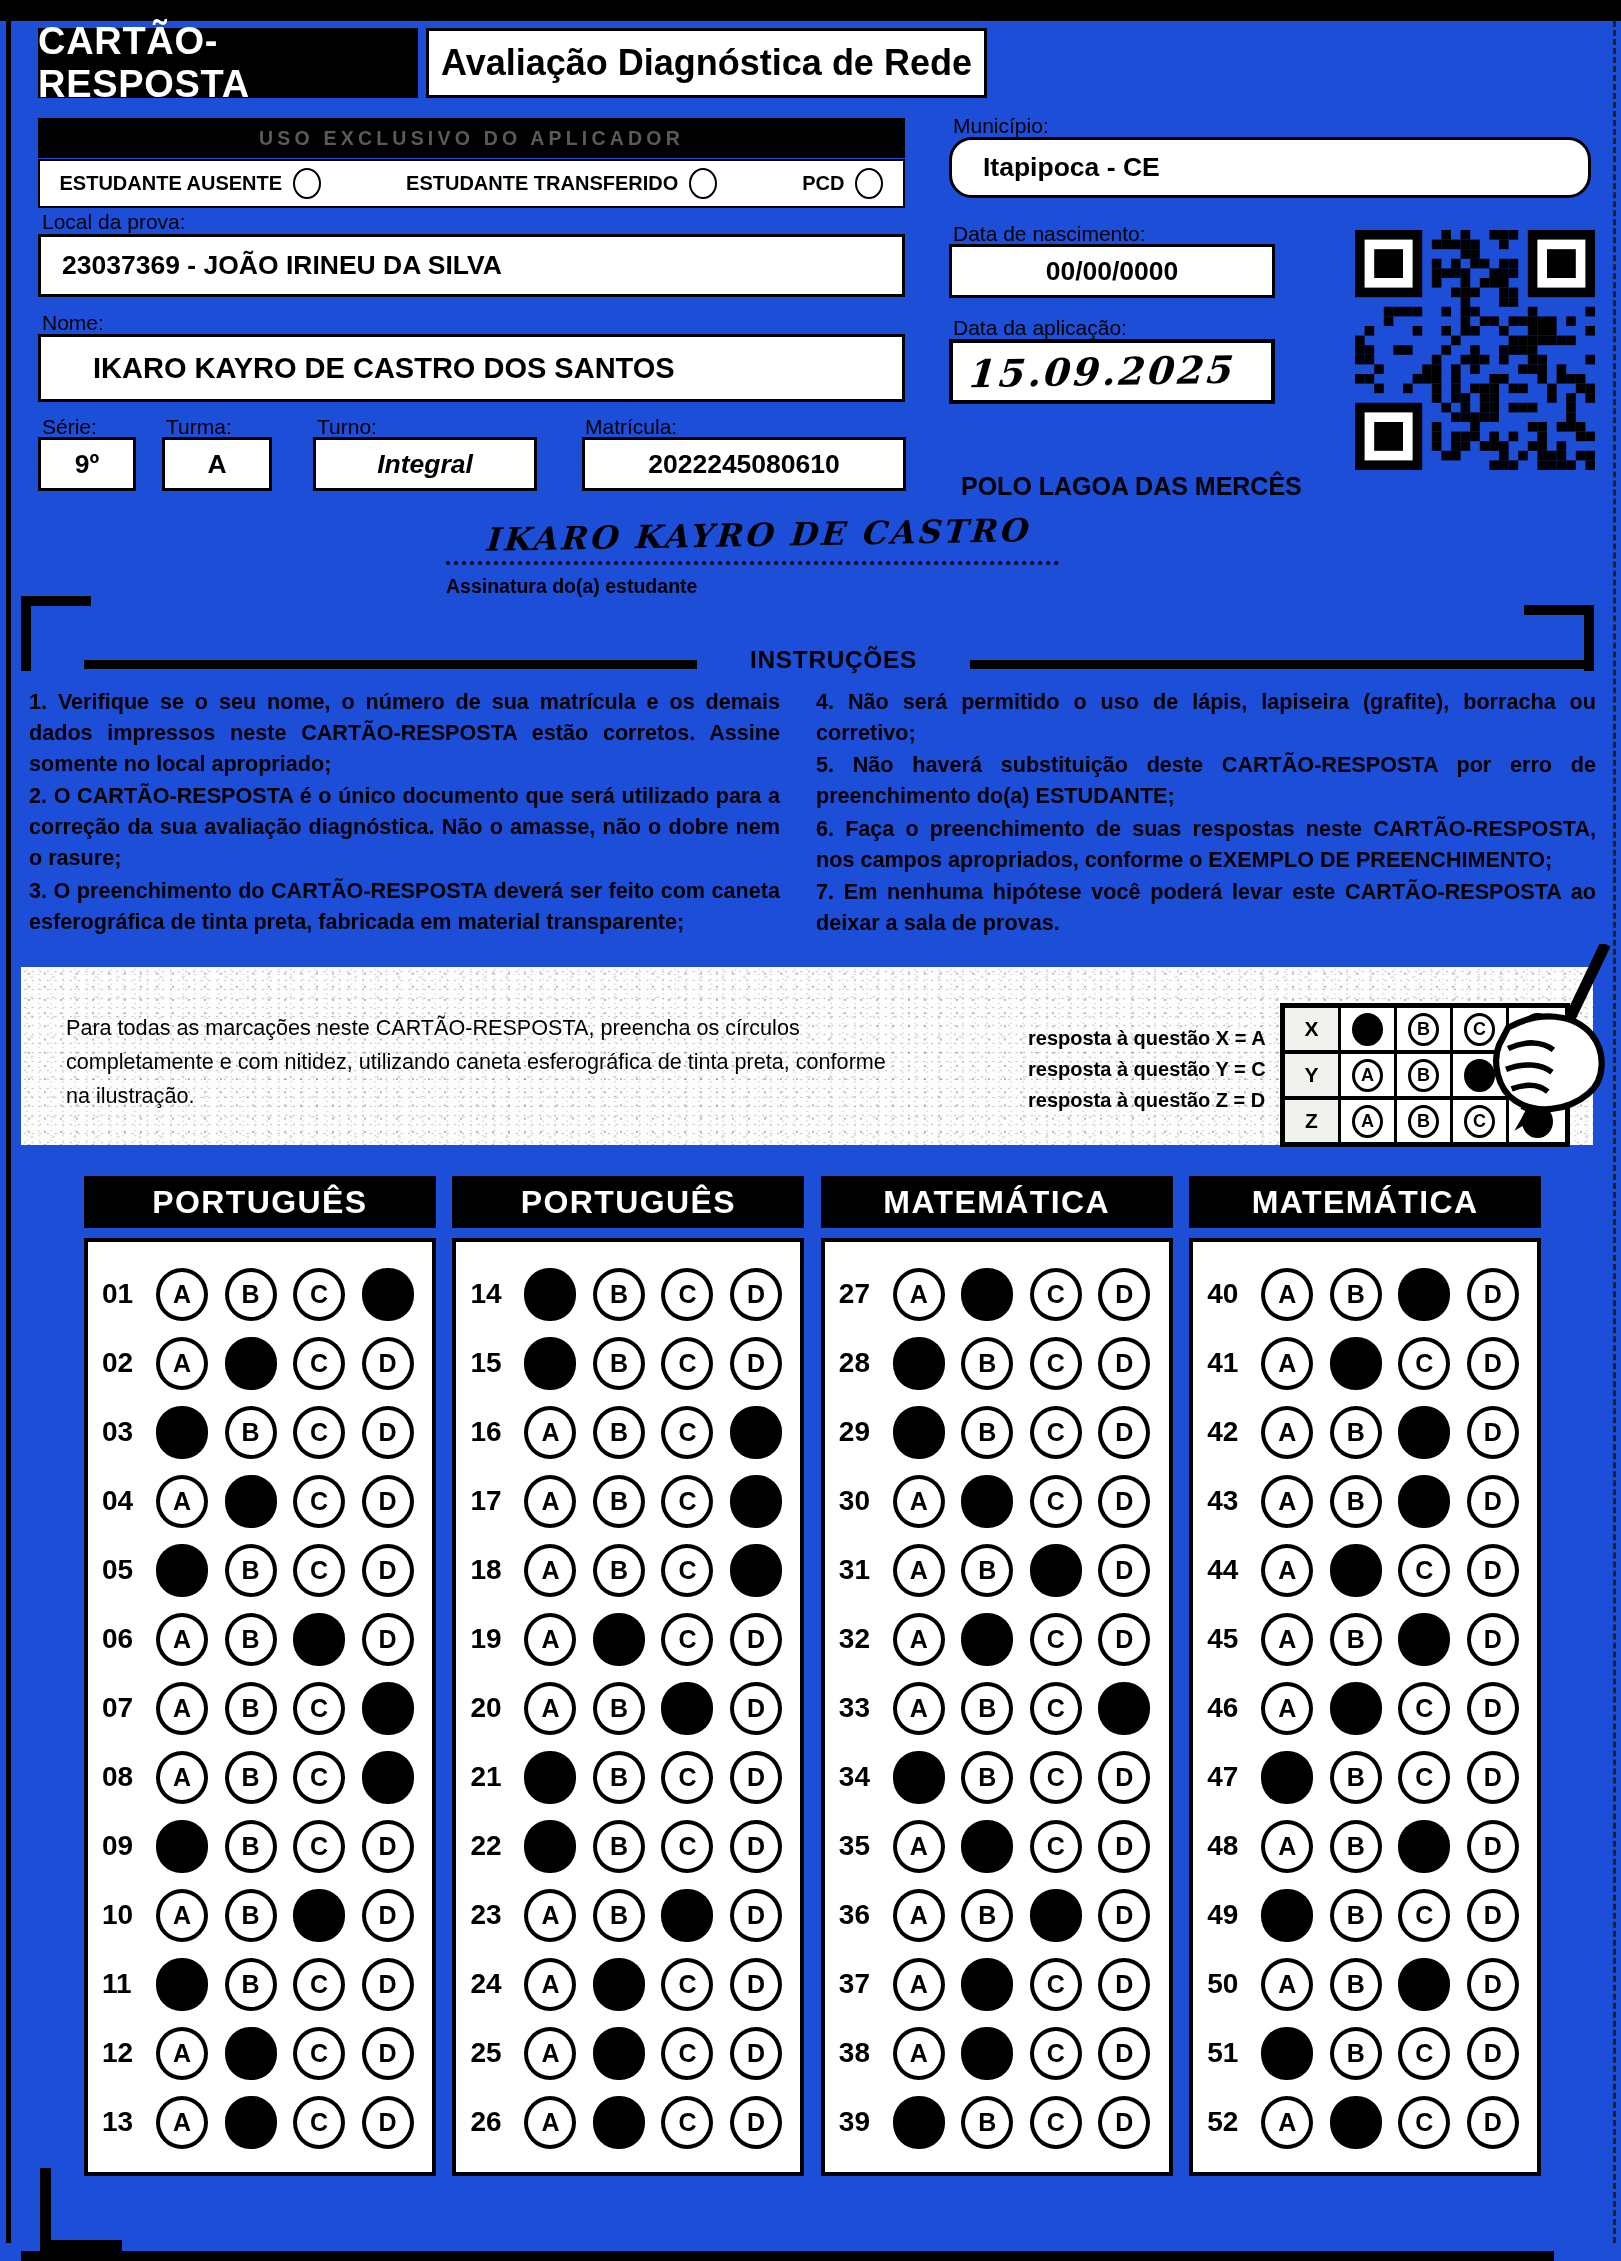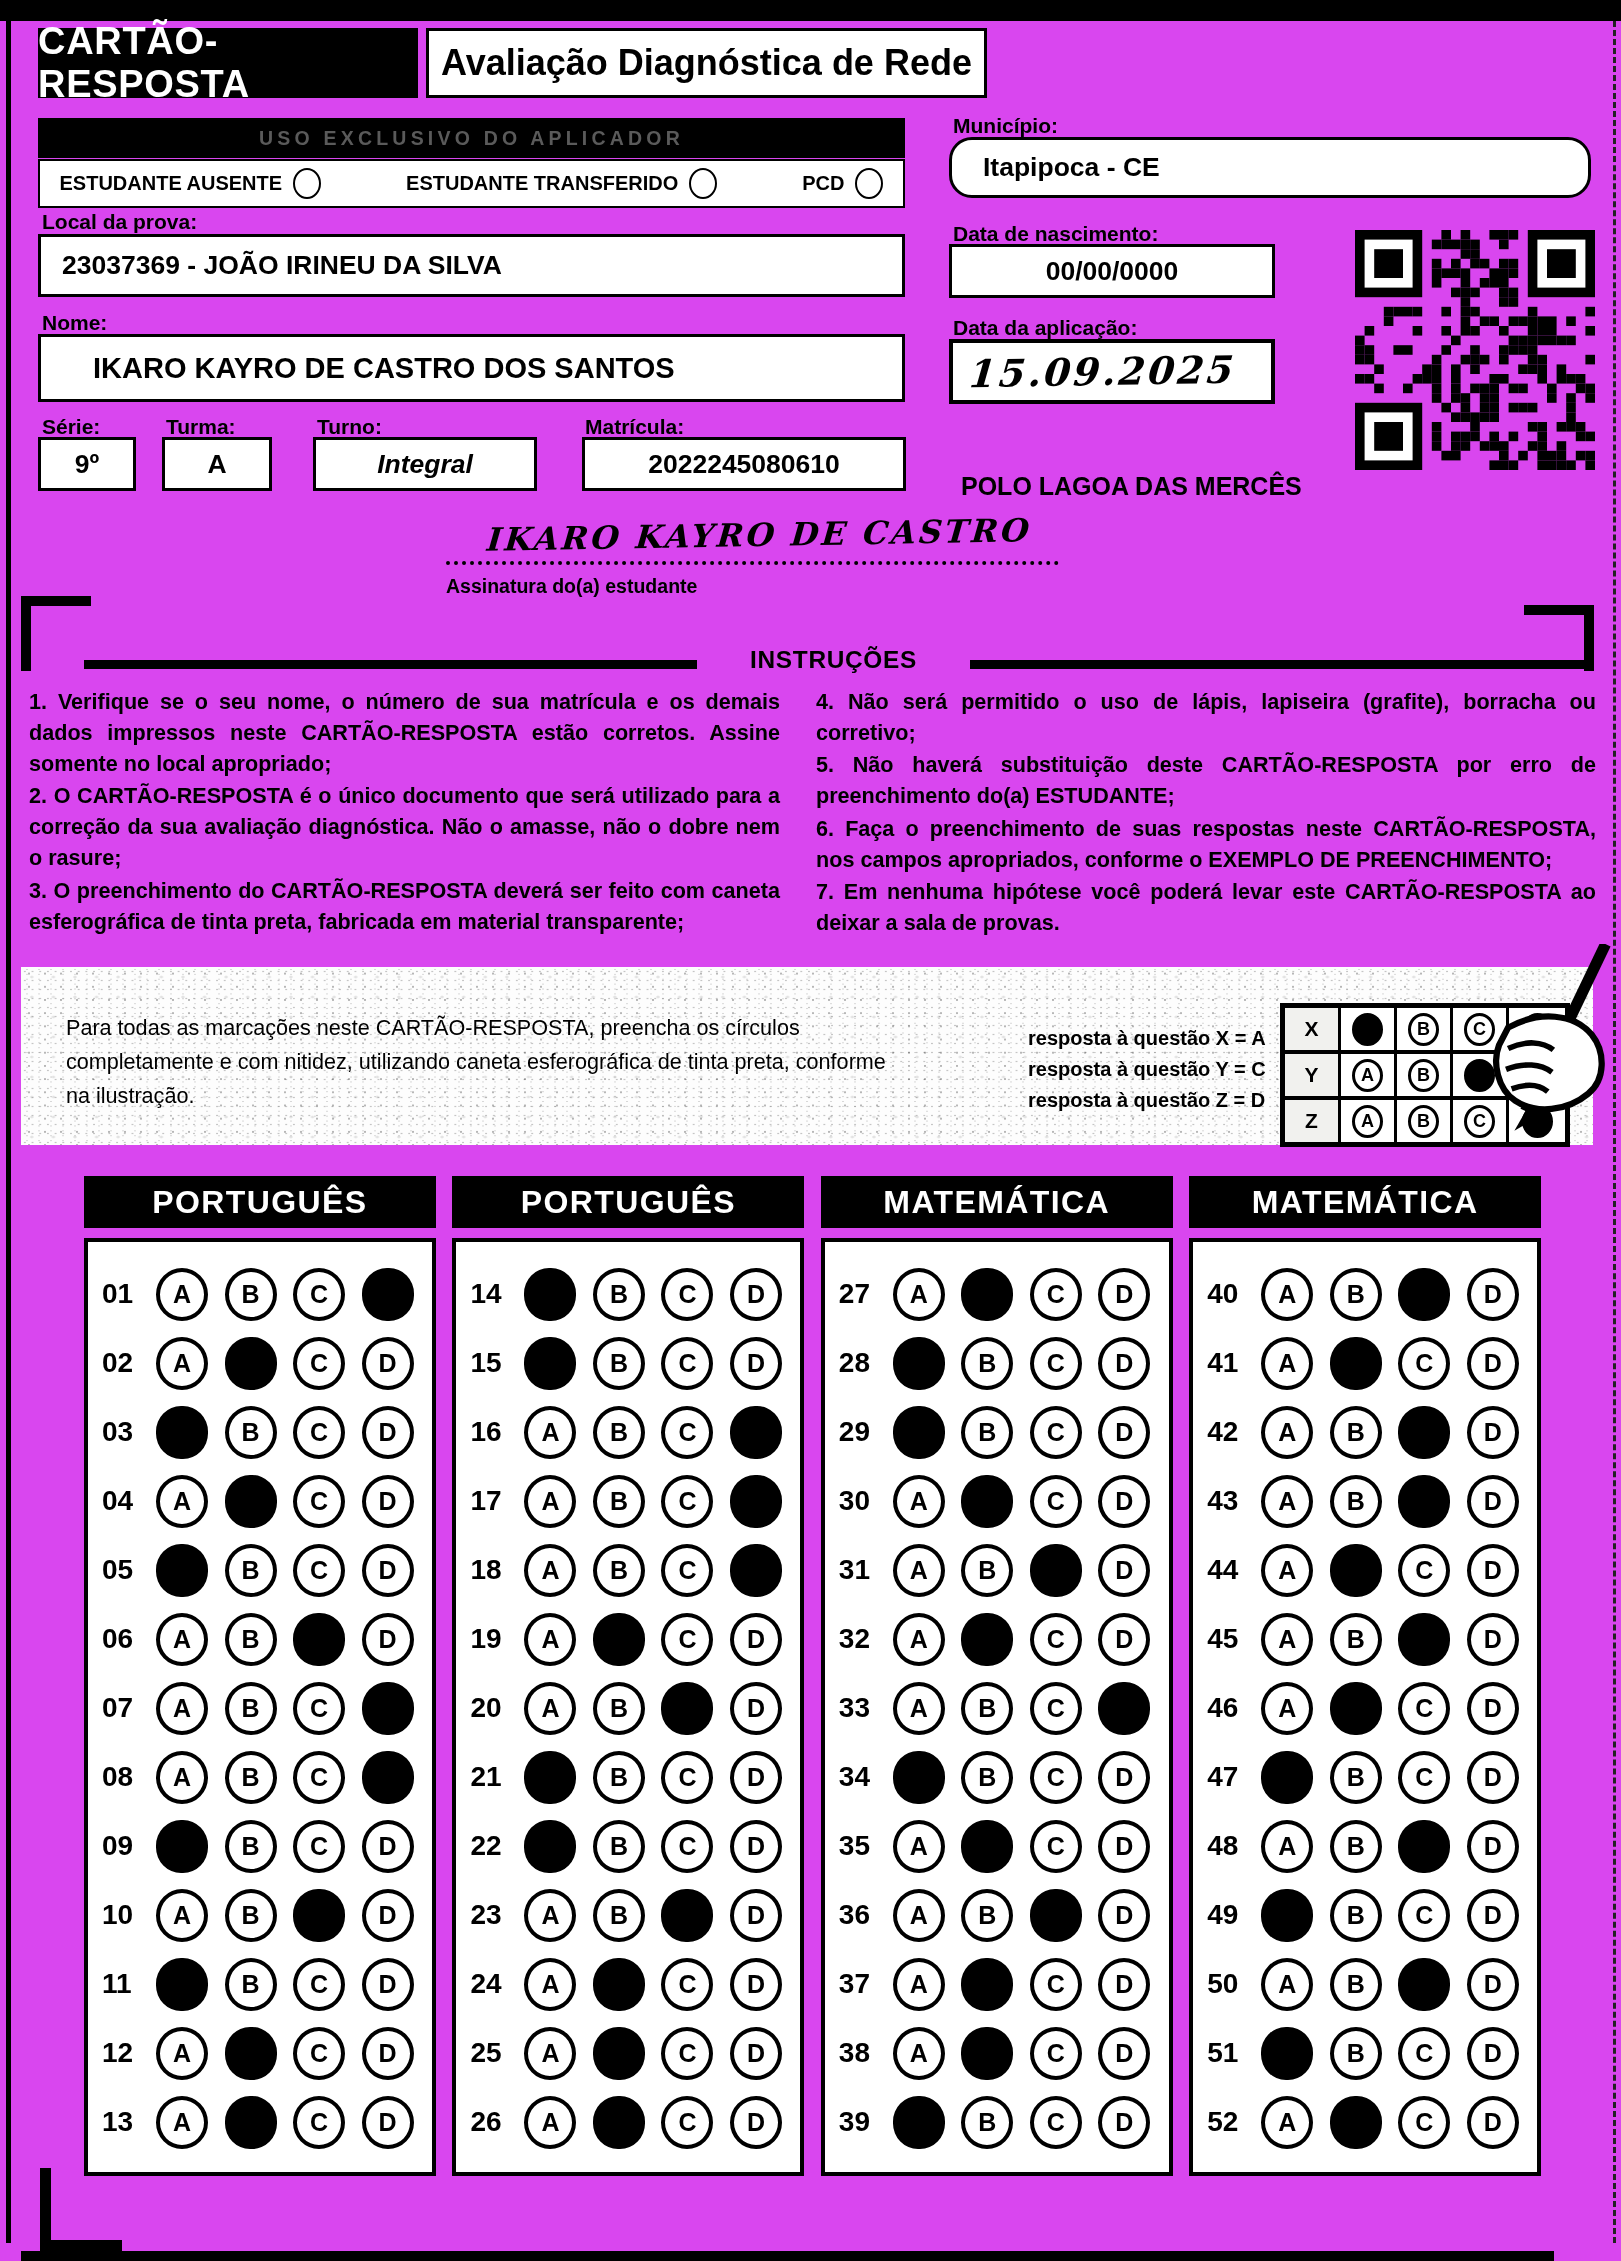--- a/index.html
+++ b/index.html
@@ -1,18 +1,18 @@
 <!DOCTYPE html>
 <html style="font-size:11px"><head>
 <meta charset="utf-8">
 <style>
   * { margin:0; padding:0; box-sizing:border-box; }
   html,body { background:#e8e8e8; }
   .page {
-    position:relative; width:1621px; height:2261px; background:#d946ef;
+    position:relative; width:1621px; height:2261px; background:#1d4ed8;
     font-family:"Liberation Sans", sans-serif; color:#000; overflow:hidden;
     margin:0 auto;
   }
   .abs { position:absolute; }
   
   .top-bar { left:0; top:0; width:1621px; height:21px; background:#000; }
   .left-edge { left:5.6px; top:21px; width:5.6px; height:2222px; background:#000; }
   .right-edge { left:1613px; top:21px; width:3.5px; height:2222px; border-left:3.5px dashed #222; }
   .bottom-bar { left:21px; top:2251px; width:1533px; height:9.8px; background:#000; }
 
@@ -24,21 +24,21 @@
   .grade-black { left:989px; top:28px; width:613px; height:70px; justify-content:flex-start; padding-left:42px; font-size:47px; font-weight:bold; }
 
   
   .aplicador-bar { left:38px; top:118px; width:867px; height:40px; background:#000; color:#5a5a5a;
     display:flex; align-items:center; justify-content:center; font-size:19.5px; font-weight:bold; letter-spacing:4.2px; opacity:1; }
   .aplicador-row { left:38px; top:159px; width:867px; height:49px; background:#fff; border:2.8px solid #000;
     display:flex; align-items:center; justify-content:space-between; padding:0 19.5px; }
   .apl-opt { display:flex; align-items:center; gap:11px; font-size:20px; font-weight:bold; }
   .apl-circle { width:28px; height:31px; border:2.8px solid #000; border-radius:50%; background:#fff; }
 
-  .field-label { font-size:21px; font-weight:bold; }
+  .field-label { font-size:21px; font-weight:normal; }
   .field-box { background:#fff; border:3.5px solid #000; display:flex; align-items:center; }
   .field-value { font-size:26.5px; font-weight:bold; }
 
   .local-label { left:42px; top:210px; }
   .local-box { left:38px; top:234px; width:867px; height:63px; padding-left:21px; }
   .nome-label { left:42px; top:311px; }
   .nome-box { left:38px; top:334px; width:867px; height:68px; padding-left:52px; }
   .nome-box .field-value { font-size:29px; }
 
   .serie-label { left:42px; top:415px; }

